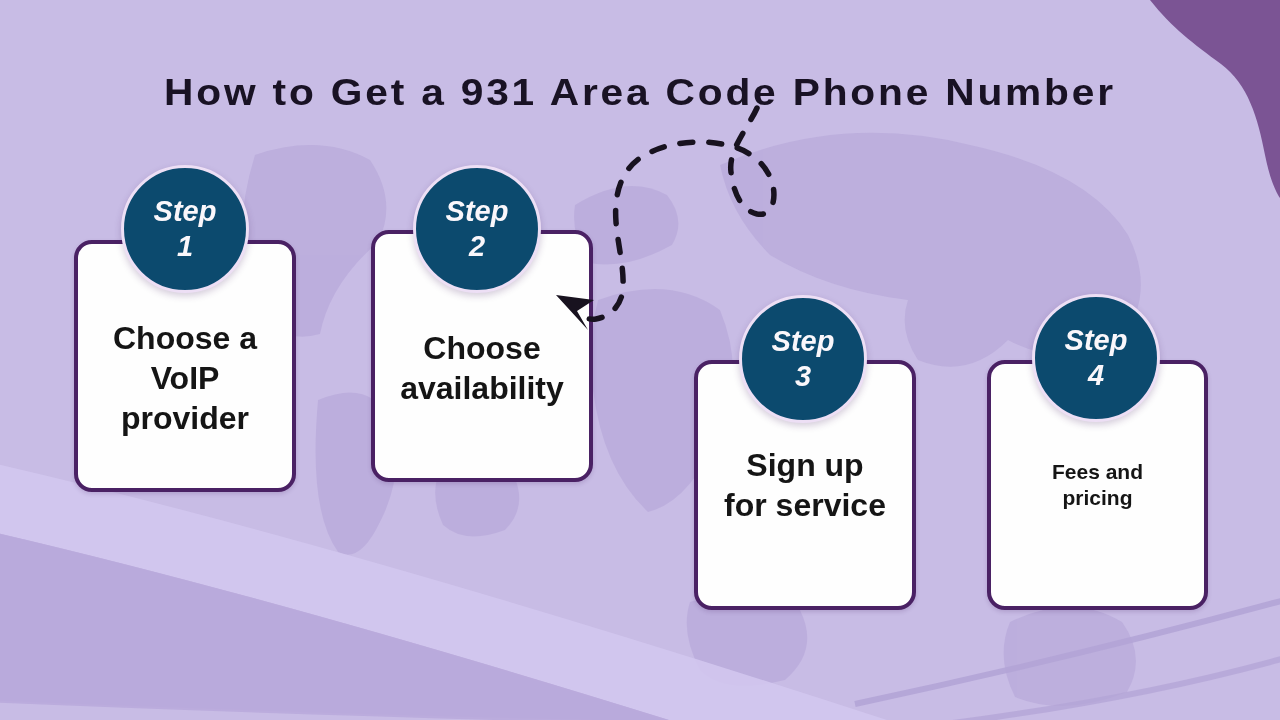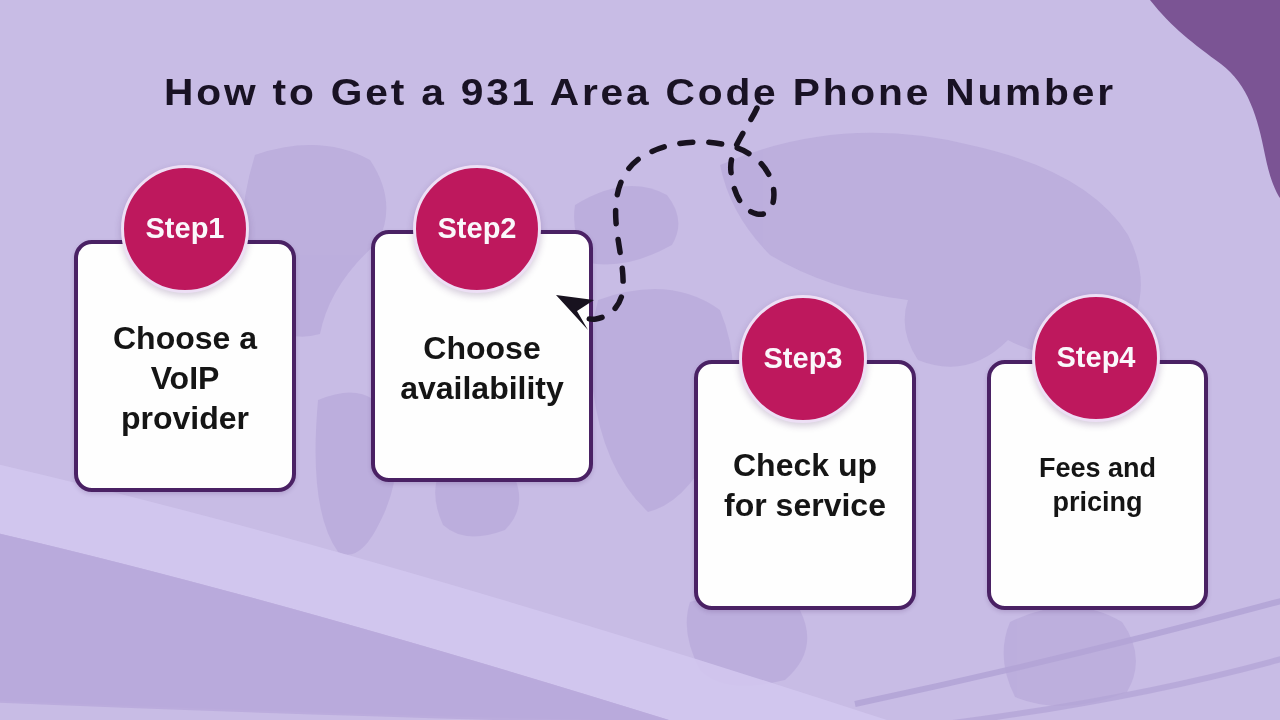--- a/index.html
+++ b/index.html
@@ -25,27 +25,28 @@
     font-weight:700;color:#151515;text-align:center;line-height:1.26;
     font-size:32px;
   }
   .card1{left:74px;top:240px;width:222px;height:252px;padding-top:24px;}
   .card2{left:371px;top:230px;width:222px;height:252px;padding-top:24px;}
   .card3{left:694px;top:360px;width:222px;height:250px;}
   .card4{left:987px;top:360px;width:221px;height:250px;}
   .card1 .label{max-width:150px;}
   .card2 .label{max-width:200px;}
   .card3 .label{max-width:165px;}
-  .card4 .label{max-width:130px;font-size:27px;}
+  .card4 .label{max-width:130px;font-size:21px;}
   .badge{
     position:absolute;width:128px;height:128px;border-radius:50%;
-    background:#be185d;border:3px solid #eddff5;box-sizing:border-box;
-    display:flex;flex-direction:row;align-items:center;justify-content:center;
+    background:#0c4a6e;border:3px solid #eddff5;box-sizing:border-box;
+    display:flex;flex-direction:column;align-items:center;justify-content:center;
     color:#faf7fb;font-weight:700;font-size:29px;line-height:1.22;text-align:center;
     box-shadow:0 3px 7px rgba(70,30,95,0.22);
+    font-style:italic;
   }
   .badge1{left:121px;top:165px;}
   .badge2{left:413px;top:165px;}
   .badge3{left:739px;top:295px;}
   .badge4{left:1032px;top:294px;}
 </style>
 </head>
 <body>
 
 <div class="canvas">
@@ -76,21 +77,21 @@
 
   <h1 class="title">How to Get a 931 Area Code Phone Number</h1>
 
   <div class="card card1">
     <span class="label">Choose a VoIP provider</span>
   </div>
   <div class="card card2">
     <span class="label">Choose availability</span>
   </div>
   <div class="card card3">
-    <span class="label">Check up for service</span>
+    <span class="label">Sign up for service</span>
   </div>
   <div class="card card4">
     <span class="label">Fees and pricing</span>
   </div>
 
   <div class="badge badge1">
     <span>Step</span>
     <span>1</span>
   </div>
   <div class="badge badge2">

